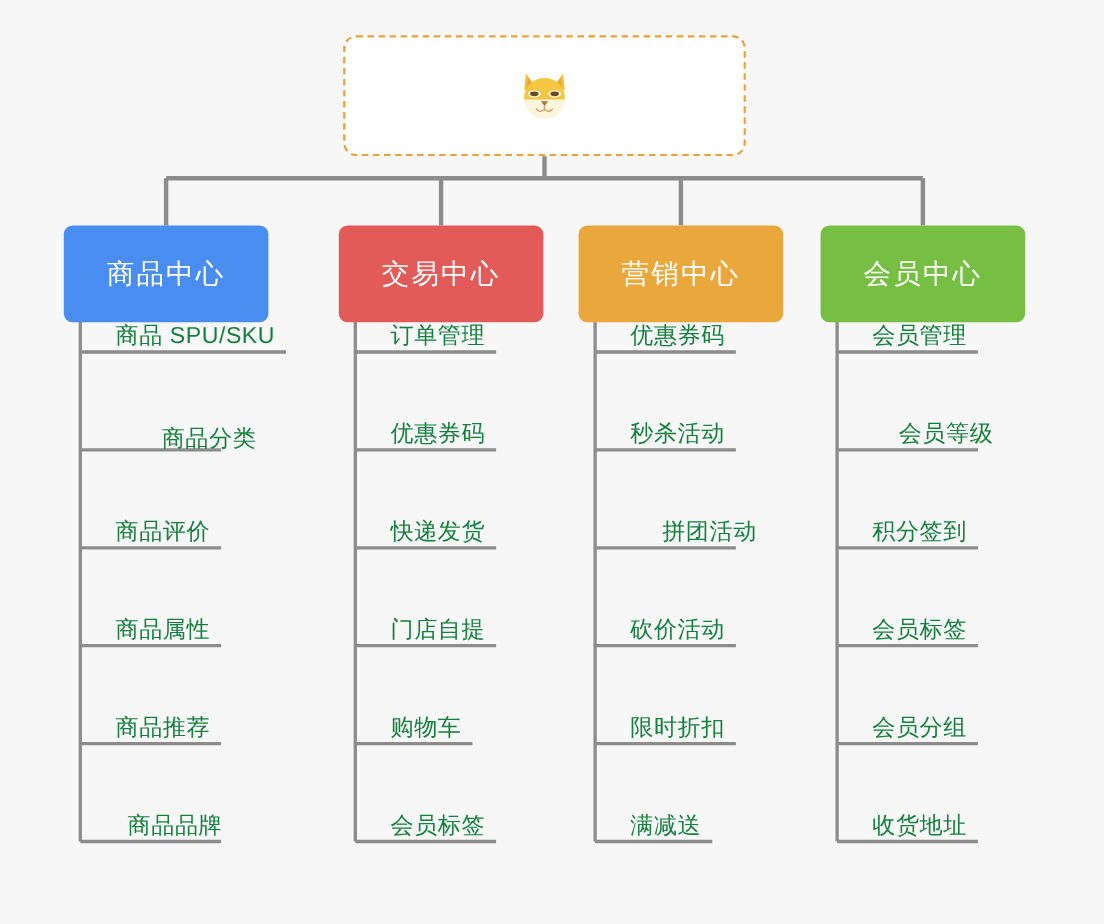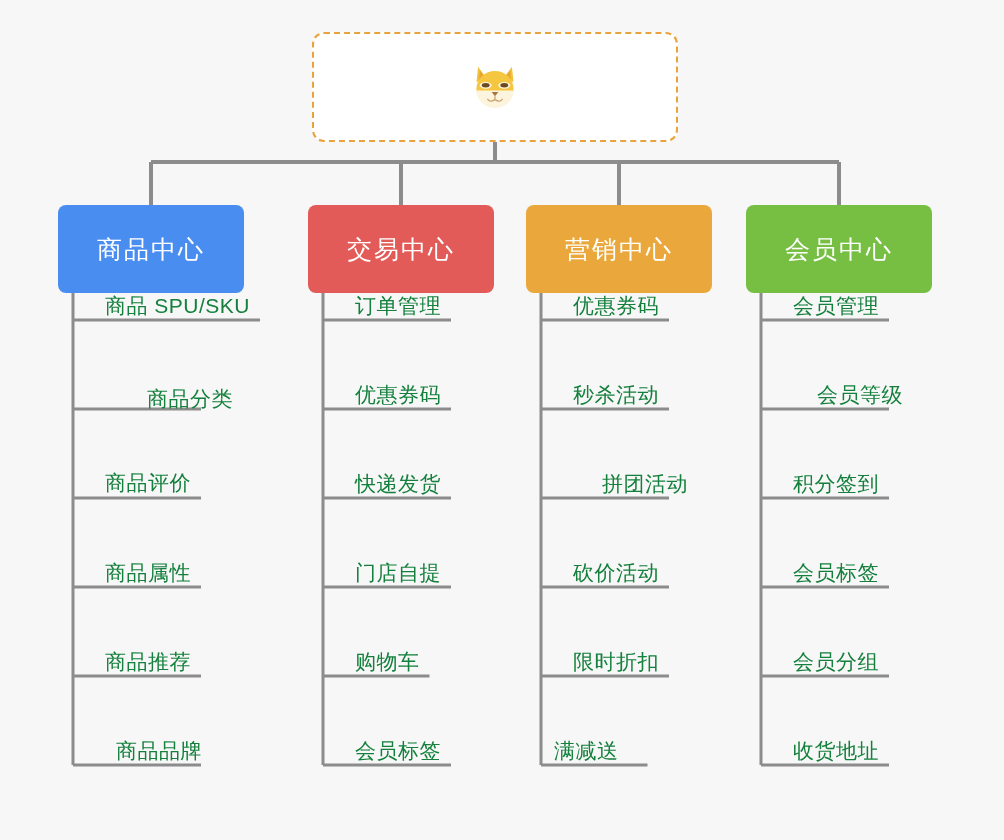--- a/index.html
+++ b/index.html
@@ -218,21 +218,21 @@
       </div>
       <div class="leaf" style="left: 541px; top: 472px; width: 128px; padding-left: 29px;">
         <span class="leaf-label">拼团活动</span>
       </div>
       <div class="leaf" style="left: 541px; top: 561px; width: 128px;">
         <span class="leaf-label">砍价活动</span>
       </div>
       <div class="leaf" style="left: 541px; top: 650px; width: 128px;">
         <span class="leaf-label">限时折扣</span>
       </div>
-      <div class="leaf" style="left: 522px; top: 739px; width: 106.5px;">
+      <div class="leaf" style="left: 541px; top: 739px; width: 106.5px;">
         <span class="leaf-label">满减送</span>
       </div>
       <div class="cat-box" style="left: 746px; width: 186px; background: rgb(118, 191, 67);">
         <span class="cat-label">会员中心</span>
       </div>
       <div class="leaf" style="left: 761px; top: 294px; width: 128px;">
         <span class="leaf-label">会员管理</span>
       </div>
       <div class="leaf" style="left: 761px; top: 383px; width: 128px; margin-left: 24px;">
         <span class="leaf-label">会员等级</span>

